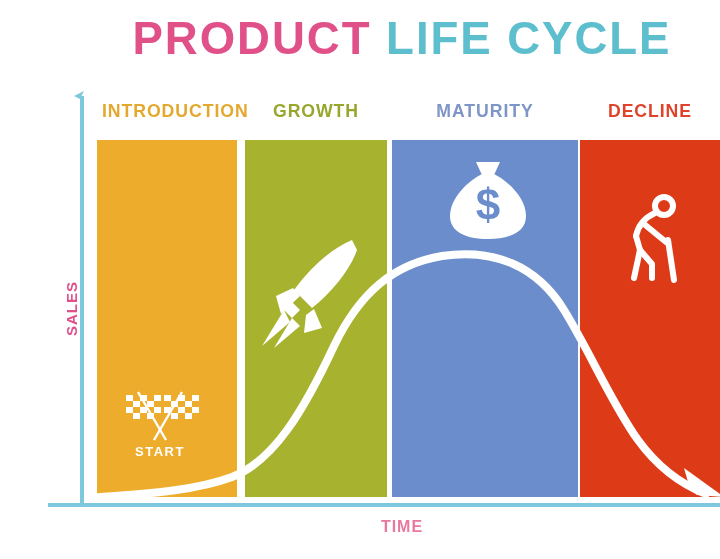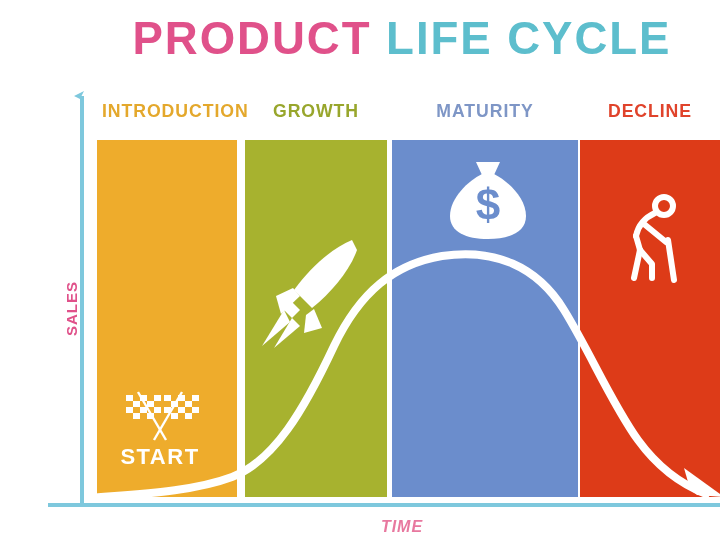--- a/index.html
+++ b/index.html
@@ -40,29 +40,29 @@
   .axis-svg{position:absolute;left:0;top:0;width:720px;height:559px;pointer-events:none;}
 
   
   .axis-sales{
     position:absolute;left:-6px;top:300px;width:70px;
     color:#e0518a;font-weight:bold;font-size:15px;letter-spacing:1px;
     text-align:center;transform:rotate(-90deg);transform-origin:center center;
   }
   .axis-time{
     position:absolute;left:290px;top:518px;width:140px;text-align:center;
-    color:#e8789f;font-weight:bold;font-size:16px;letter-spacing:1px;font-style:italic;
+    color:#e8789f;font-weight:bold;font-size:16px;letter-spacing:1px;
   }
 
   
   .icon{position:absolute;}
   .icon-start{left:62px;top:388px;width:112px;height:86px;}
   .icon-start .lbl{
     position:absolute;left:0;top:56px;width:112px;text-align:center;
-    color:#ffffff;font-weight:bold;font-size:22px;letter-spacing:1.5px;
+    color:#ffffff;font-weight:bold;font-size:13px;letter-spacing:1.5px;
   }
   .icon-rocket{left:218px;top:238px;width:100px;height:112px;}
   .icon-money{left:400px;top:158px;width:92px;height:84px;}
   .icon-decline{left:580px;top:192px;width:72px;height:92px;}
 </style>
 </head>
 <body>
 
 <div id="stage">
 

